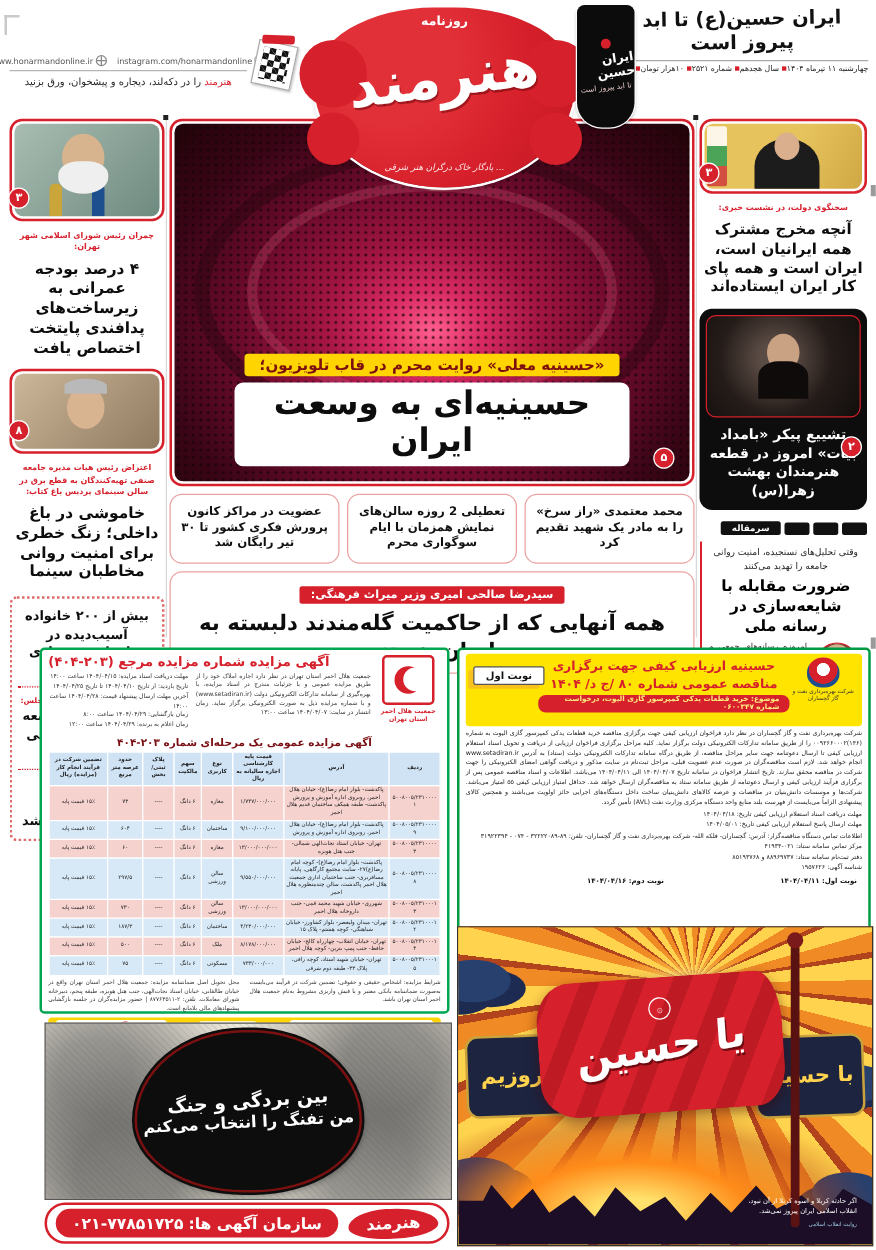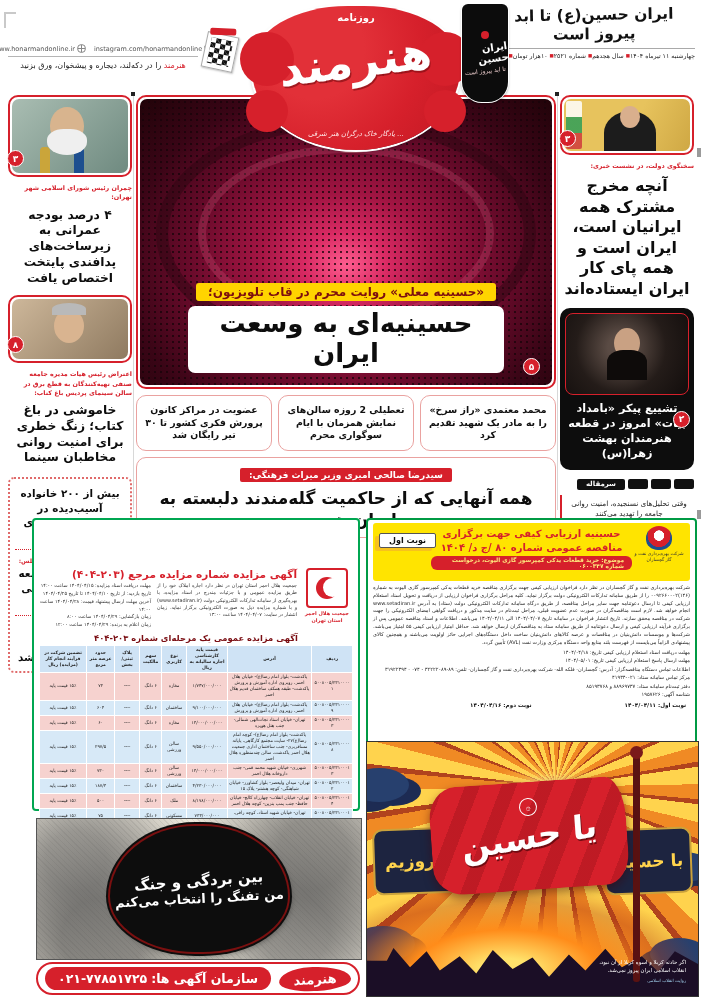--- a/index.html
+++ b/index.html
@@ -71,24 +71,24 @@
   .col{display:flex;flex-direction:column;}
   .left-col{left:8px;top:95px;width:124px;gap:5px;}
   .right-col{left:560px;top:95px;width:134px;gap:5px;}
   .main-col{left:136px;top:95px;width:420px;gap:6px;}
 
   .pcard{border:2px solid #d6202b;border-radius:10px;padding:2px;background:#fff;position:relative;}
   .ph{position:relative;border-radius:7px;overflow:hidden;padding-left:34px;}
   .badge{position:absolute;width:15px;height:15px;border-radius:50%;background:#d6202b;color:#fff;
         font-weight:bold;font-size:9px;display:flex;align-items:center;justify-content:center;
         border:1.5px solid #fff;z-index:3;}
-  .kicker{color:#d6202b;font-weight:bold;font-size:6.4px;text-align:right;line-height:1.45;margin-top:2px;}
+  .kicker{color:#d6202b;font-weight:bold;font-size:6.4px;text-align:center;line-height:1.45;margin-top:2px;}
   .hl{font-weight:bold;color:#0d0d0d;text-align:center;line-height:1.28;cursor:pointer;}
   .hl-sm{font-size:12.3px;}
-  .hl-xs{font-size:16px;}
+  .hl-xs{font-size:12px;}
 
   
   .ph::before{content:"";position:absolute;border-radius:50%;}
   .ph-chamran{background:linear-gradient(135deg,#a9bdb2,#6f8a80);}
   .ph-chamran::before{width:34px;height:38px;left:38px;top:8px;background:#d8b48e;}
   .ph-chamran::after{content:"";position:absolute;width:40px;height:26px;left:35px;top:30px;
         border-radius:50% 50% 60% 60%;background:#efefef;}
   .mic{position:absolute;bottom:0;width:10px;height:26px;border-radius:4px 4px 0 0;background:#222;}
   .mic.m1{left:28px;background:#caa53a;} .mic.m2{left:62px;background:#1d4f8f;}
   .ph-man2{background:linear-gradient(135deg,#cdb79a,#8f7a60);}
@@ -161,21 +161,21 @@
   
   .auction{left:32px;top:518px;width:328px;height:293px;border:2px solid #00a651;border-radius:4px;
         background:#fff;padding:4px 5px;box-sizing:border-box;}
   .rc-head{position:relative;min-height:62px;}
   .rc-logo{position:absolute;right:0;top:0;width:52px;text-align:center;}
   .rc-box{width:38px;height:36px;border:2px solid #d6202b;border-radius:4px;margin:0 auto;
         display:flex;align-items:center;justify-content:center;background:#fff;}
   .crescent{width:22px;height:22px;border-radius:50%;background:#d6202b;position:relative;}
   .crescent::after{content:"";position:absolute;left:7px;top:1px;width:19px;height:19px;border-radius:50%;background:#fff;}
   .rc-org{font-size:5px;color:#d6202b;font-weight:bold;margin-top:2px;line-height:1.3;}
-  .rc-title{margin-right:56px;text-align:right;color:#d6202b;font-weight:bold;font-size:10.5px;margin-top:44px;}
+  .rc-title{margin-right:56px;text-align:left;color:#d6202b;font-weight:bold;font-size:10.5px;}
   .rc-cols{display:flex;gap:6px;margin-right:56px;margin-top:2px;}
   .rc-intro{flex:1.25;font-size:4.9px;color:#333;text-align:justify;line-height:1.5;}
   .rc-meta{flex:1;font-size:4.9px;color:#333;line-height:1.6;}
   .rc-sub{text-align:center;font-weight:bold;color:#7a0d12;font-size:8.4px;margin:3px 0 2px;}
   .rc-table{width:100%;border-collapse:collapse;font-size:4.5px;table-layout:fixed;}
   .rc-table th{background:#cfe3f5;font-weight:bold;}
   .rc-table th,.rc-table td{border:1px solid #fff;padding:1px 1.5px;text-align:center;
         vertical-align:middle;color:#222;line-height:1.35;word-wrap:break-word;}
   .rc-table tbody tr:nth-of-type(odd) td{background:#f6d2cf;}
   .rc-table tbody tr:nth-of-type(even) td{background:#d7e9f7;}
@@ -326,21 +326,21 @@
       <span class="badge" style="left:-3px;bottom:8px">۳</span>
     </div>
     <div class="kicker">چمران رئیس شورای اسلامی شهر تهران:</div>
     <div class="hl hl-sm">۴ درصد بودجه عمرانی به زیرساخت‌های پدافندی پایتخت اختصاص یافت</div>
 
     <div class="pcard" style="margin-top:4px">
       <div class="ph ph-man2" style="height:60px"></div>
       <span class="badge" style="left:-3px;bottom:8px">۸</span>
     </div>
     <div class="kicker">اعتراض رئیس هیات مدیره جامعه صنفی تهیه‌کنندگان به قطع برق در سالن سینمای پردیس باغ کتاب:</div>
-    <div class="hl hl-sm">خاموشی در باغ کتاب؛ زنگ خطری برای امنیت روانی مخاطبان سینما</div>
+    <div class="hl hl-sm">خاموشی در باغ داخلی؛ زنگ خطری برای امنیت روانی مخاطبان سینما</div>
 
     <div class="lbriefs" style="margin-top:6px">
 
         <div class="lbrief">
 
           <div class="t">بیش از ۲۰۰ خانواده آسیب‌دیده در هتل‌های شهرداری اسکان یافتند</div>
         </div>
 
         <div class="lbrief">
           <div class="k kicker">رئیس کمیسیون امور داخلی مجلس:</div>

